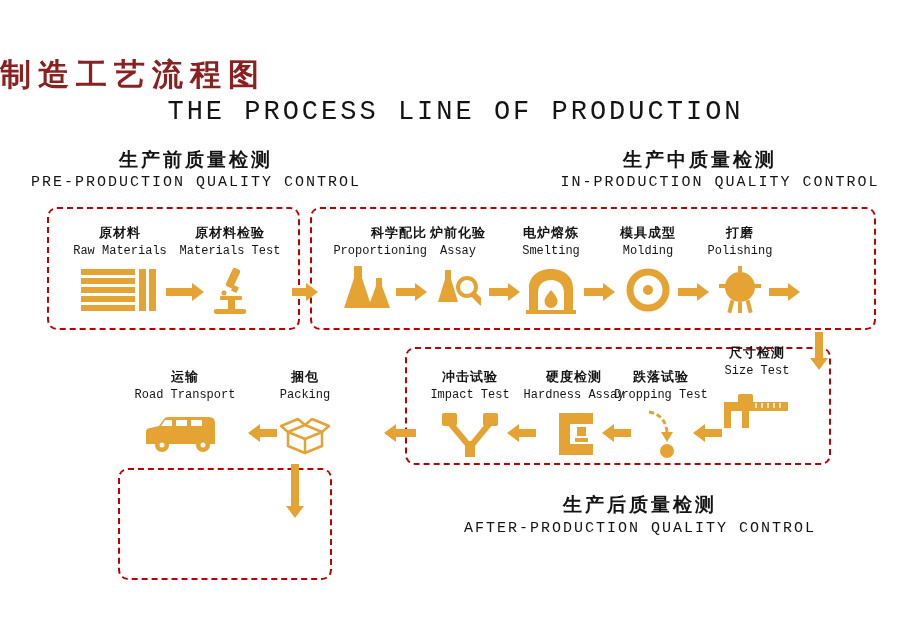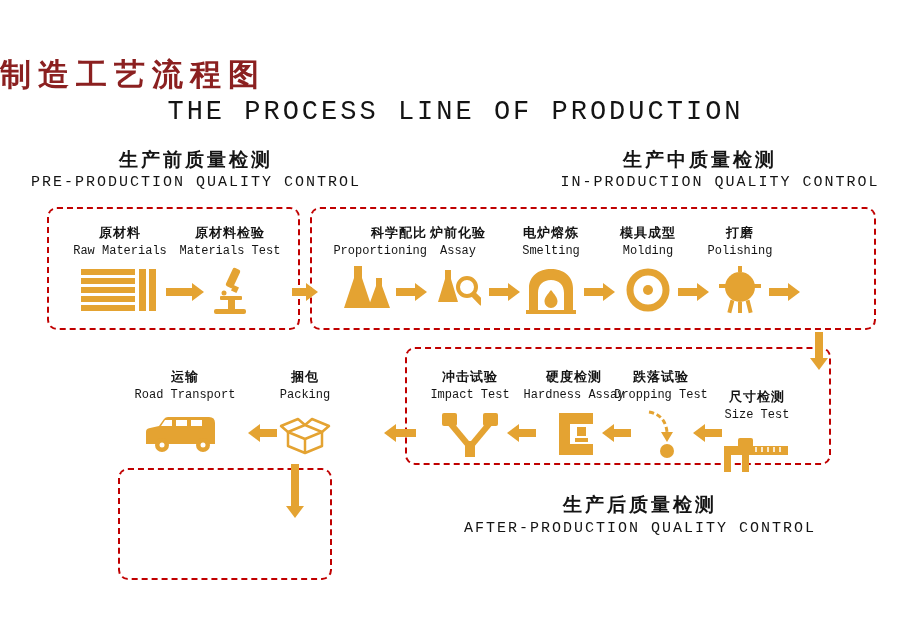--- a/index.html
+++ b/index.html
@@ -228,21 +228,21 @@
     <div class="en">Dropping Test</div>
     <div class="icon-wrap">
       <svg width="40" height="48" viewBox="0 0 40 48">
         <path d="M8 2 C20 4 25 12 26 22" fill="none" stroke="currentColor" stroke-width="3" stroke-dasharray="5 3"></path>
         <polygon points="26,32 20,22 32,22" fill="currentColor"></polygon>
         <circle cx="26" cy="41" r="7" fill="currentColor"></circle>
       </svg>
     </div>
   </div>
 
-  <div class="station" style="left:757px; top:388px;">
+  <div class="station" style="left:757px; top:344px;">
     <div class="zh">尺寸检测</div>
     <div class="en">Size Test</div>
     <div class="icon-wrap">
       <svg width="70" height="40" viewBox="0 0 70 40">
         <g fill="currentColor">
           <rect x="2" y="12" width="64" height="9"></rect>
           <rect x="2" y="12" width="7" height="26"></rect>
           <rect x="20" y="12" width="7" height="26"></rect>
           <rect x="16" y="4" width="15" height="10" rx="2"></rect>
         </g>

